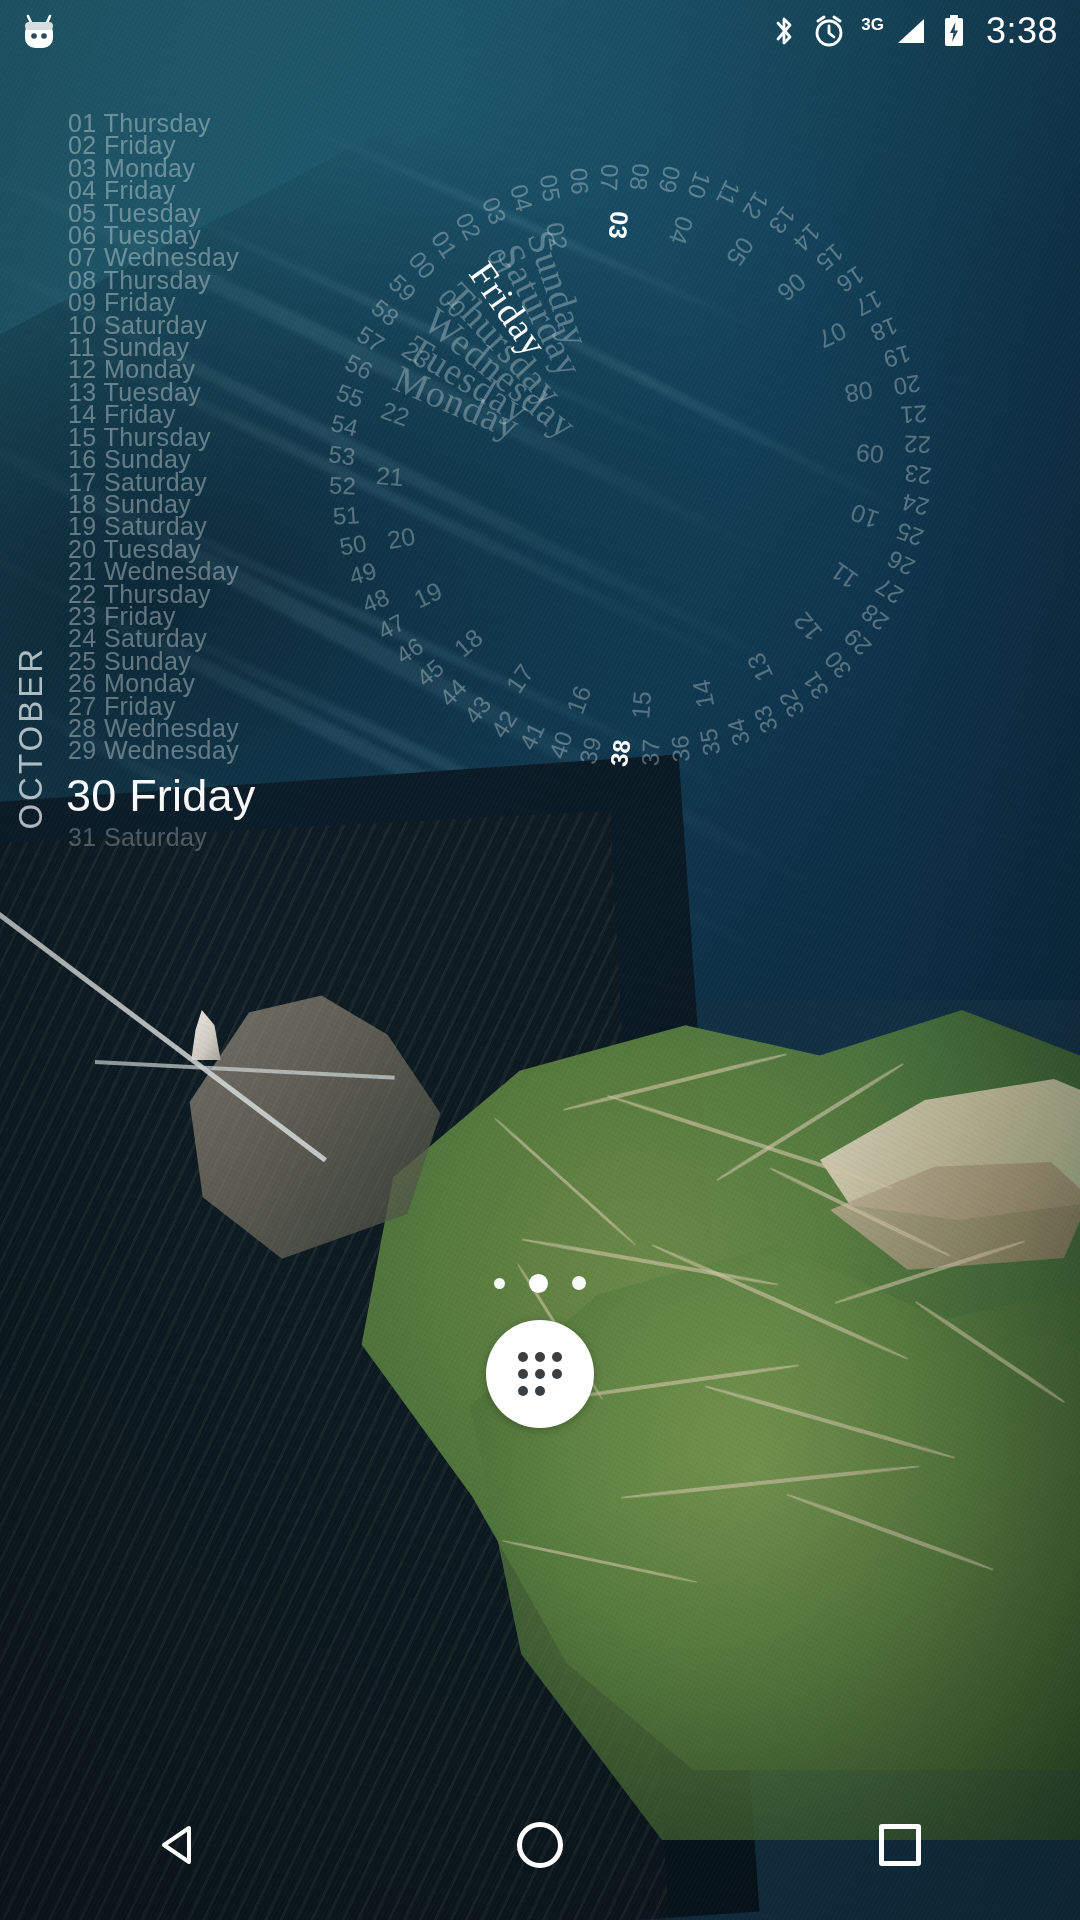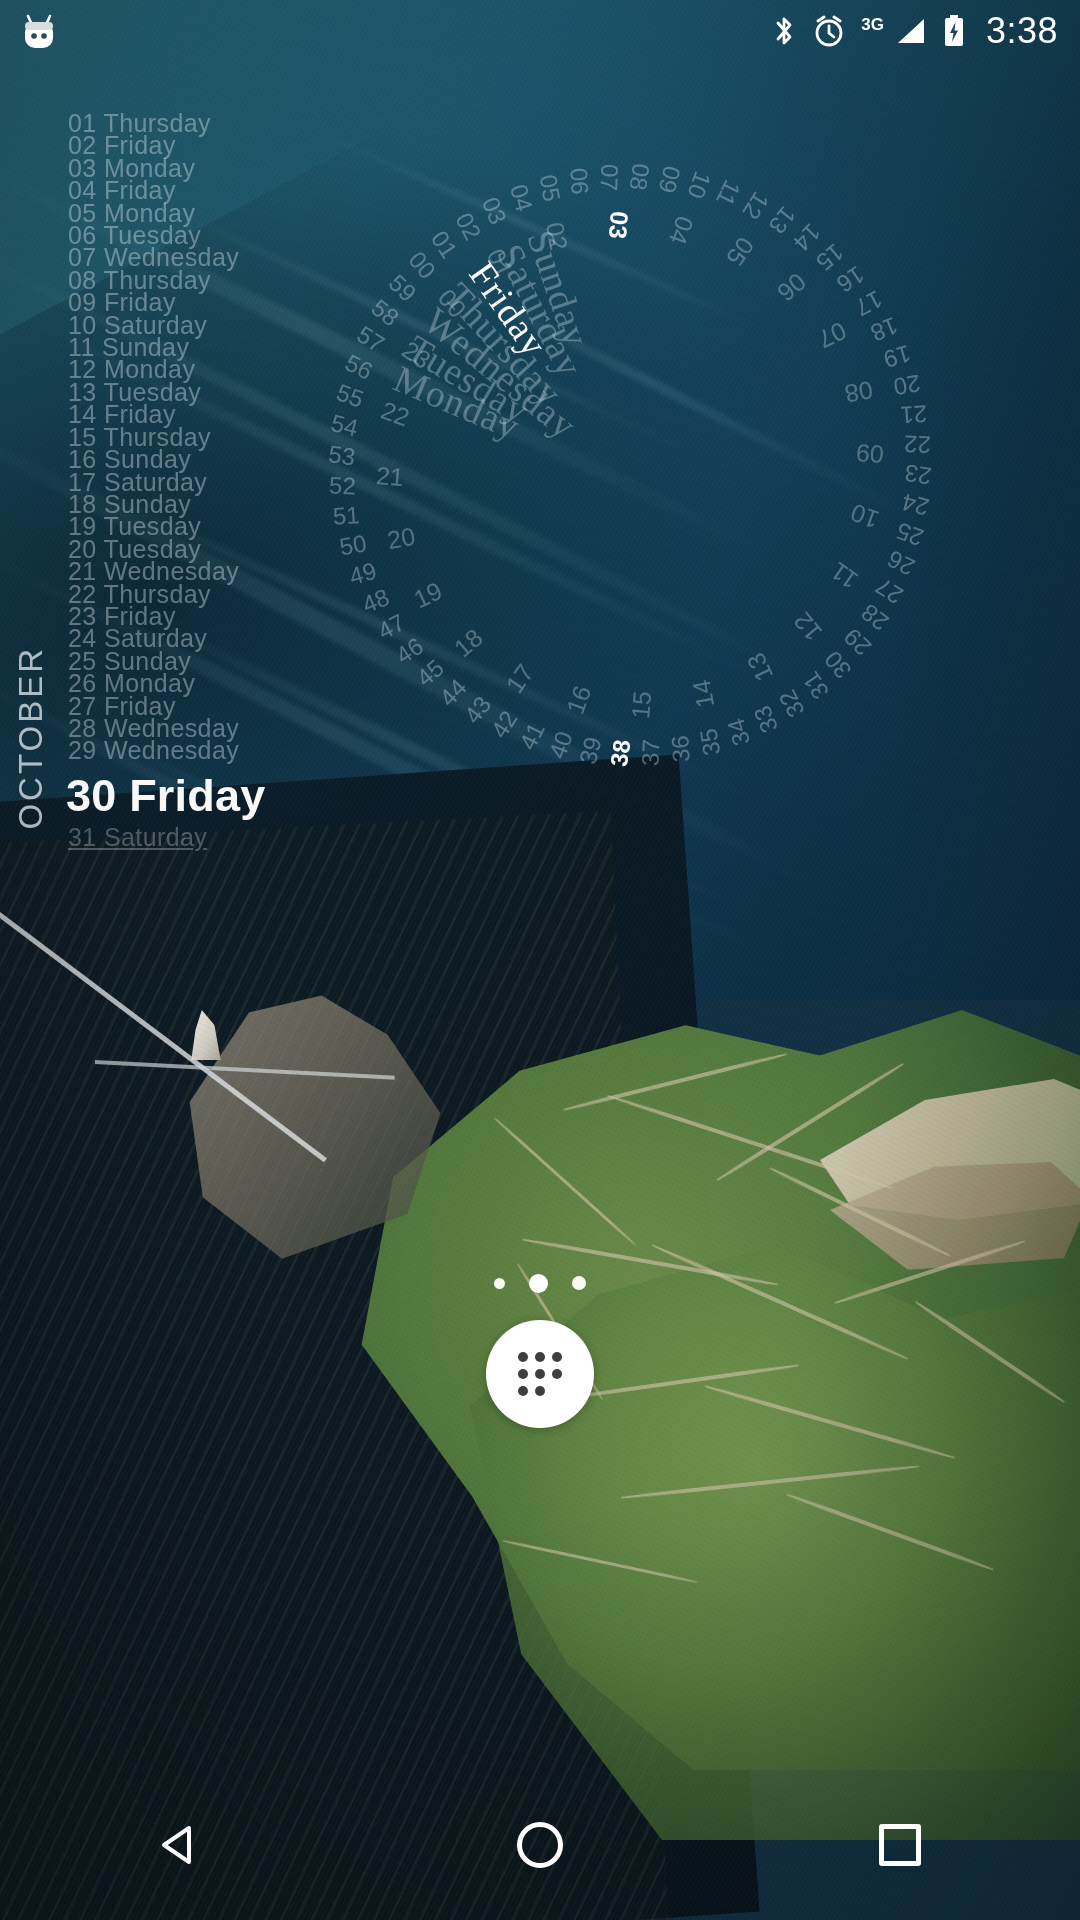--- a/index.html
+++ b/index.html
@@ -127,23 +127,23 @@
     font-family:"Liberation Sans", sans-serif;
     font-weight:300;
   }
   .date-row {
     font-size:25px; line-height:22.4px; color:rgba(222,232,238,.40);
     letter-spacing:.4px; white-space:nowrap; font-weight:300;
   }
   .date-row.current {
     font-size:45px; line-height:56px; color:rgba(255,255,255,.97);
     letter-spacing:.2px; margin-left:-2px; margin-top:6px; margin-bottom:2px;
-    font-weight:700;
-  }
-  .date-row.dim-more { color:rgba(222,232,238,.30);text-decoration:underline; }
+    font-weight:400;
+  }
+  .date-row.dim-more { color:rgba(222,232,238,.30); }
 
   #month-label {
     position:absolute; left:12px; top:646px; z-index:24;
     font-size:33px; font-weight:300; letter-spacing:3px;
     color:rgba(235,243,248,.72);
     writing-mode:vertical-rl; transform:rotate(180deg);
     white-space:nowrap;
   }
 
   
@@ -307,35 +307,35 @@
     </span>
     <span class="sb-time">3:38</span>
   </div>
 </div>
 
 <div id="datelist">
     <div class="date-row">01 Thursday</div>
     <div class="date-row">02 Friday</div>
     <div class="date-row">03 Monday</div>
     <div class="date-row">04 Friday</div>
-    <div class="date-row">05 Monday</div>
+    <div class="date-row">05 Tuesday</div>
     <div class="date-row">06 Tuesday</div>
     <div class="date-row">07 Wednesday</div>
     <div class="date-row">08 Thursday</div>
     <div class="date-row">09 Friday</div>
     <div class="date-row">10 Saturday</div>
     <div class="date-row">11 Sunday</div>
     <div class="date-row">12 Monday</div>
     <div class="date-row">13 Tuesday</div>
     <div class="date-row">14 Friday</div>
     <div class="date-row">15 Thursday</div>
     <div class="date-row">16 Sunday</div>
     <div class="date-row">17 Saturday</div>
     <div class="date-row">18 Sunday</div>
-    <div class="date-row">19 Tuesday</div>
+    <div class="date-row">19 Saturday</div>
     <div class="date-row">20 Tuesday</div>
     <div class="date-row">21 Wednesday</div>
     <div class="date-row">22 Thursday</div>
     <div class="date-row">23 Friday</div>
     <div class="date-row">24 Saturday</div>
     <div class="date-row">25 Sunday</div>
     <div class="date-row">26 Monday</div>
     <div class="date-row">27 Friday</div>
     <div class="date-row">28 Wednesday</div>
     <div class="date-row">29 Wednesday</div>

